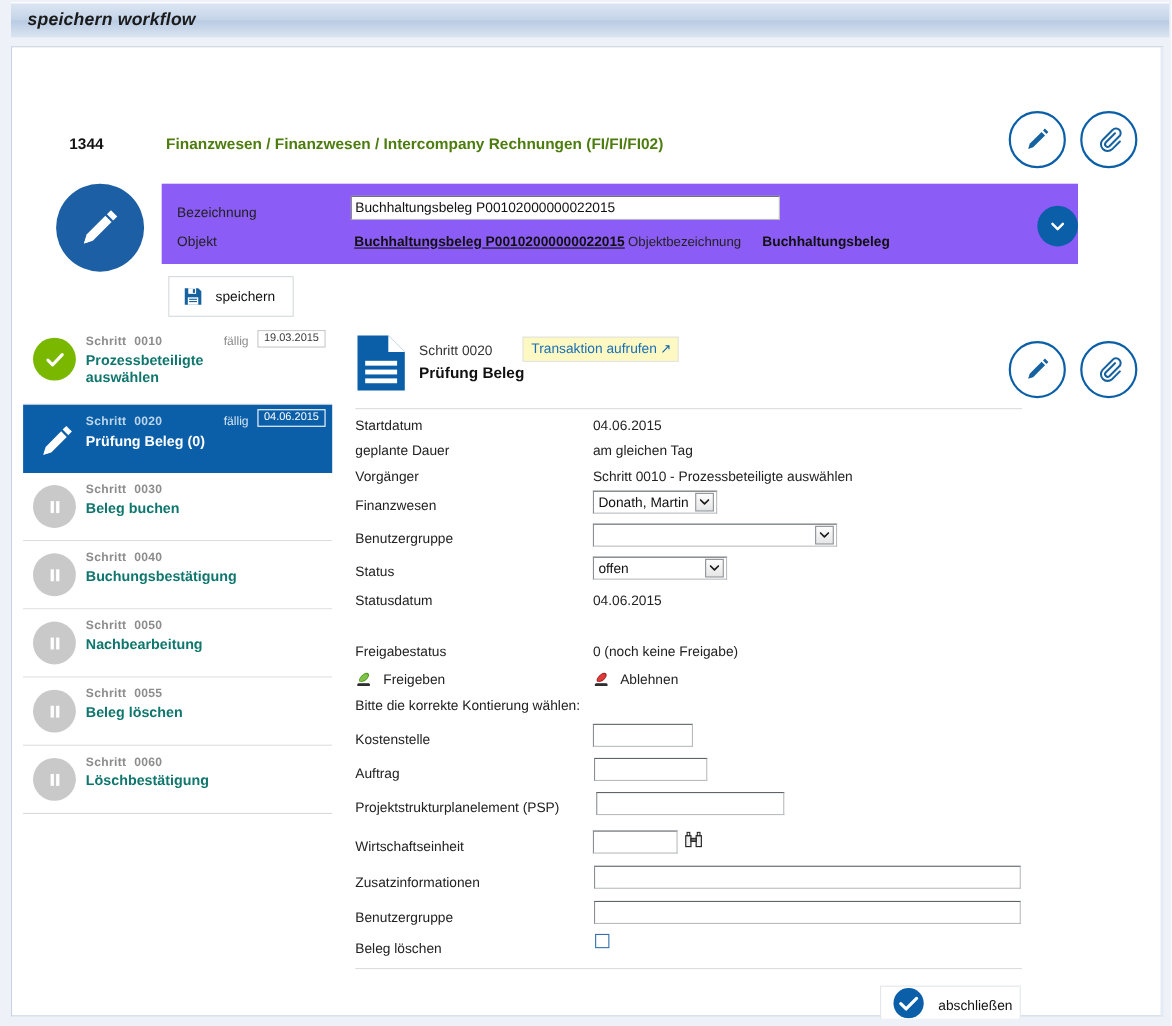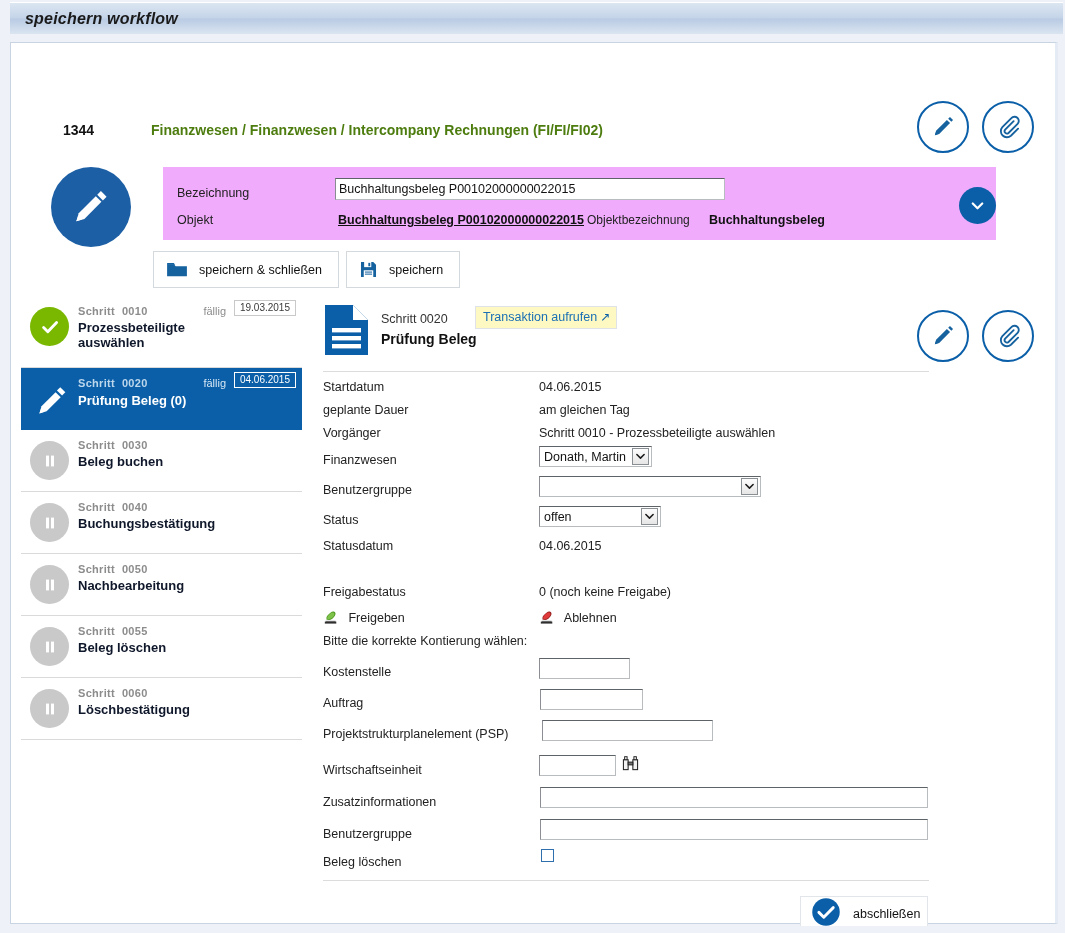--- a/index.html
+++ b/index.html
@@ -67,23 +67,23 @@
   
   .avatar {
     position: absolute; left: 40px; top: 124px;
     width: 80px; height: 80px; border-radius: 50%;
     background: #1c5fa4;
     display: flex; align-items: center; justify-content: center;
   }
 
   
   .infobox {
-    position: absolute; left: 152px; top: 124px;
+    position: absolute; left: 136px; top: 124px;
     width: 833px; height: 73px;
-    background: #f0abfc;
+    background: #8b5cf6;
   }
   .info-label {
     position: absolute; font-size: 12.5px; color: #222;
   }
   .lbl-bez { left: 14px; top: 19px; }
   .lbl-obj { left: 14px; top: 46px; }
 
   .bez-input {
     position: absolute; left: 172px; top: 11px;
     width: 390px; height: 22px;
@@ -154,21 +154,21 @@
   .badge-green { background: #7ab800; }
   .badge-grey  { background: #c9c9c9; }
   .step-no {
     position: absolute; left: 57px; top: 9px;
     font-size: 11px; color: #8c8c8c; font-weight: bold; letter-spacing: .3px;
   }
   .step-no .sn2 { margin-left: 7px; }
   .step.active .step-no { color: #bcd6ec; }
   .step-name {
     position: absolute; left: 57px; top: 24px;
-    font-size: 13px; font-weight: bold; color: #0f172a;
+    font-size: 13px; font-weight: bold; color: #0f766e;
     line-height: 15px; width: 165px;
   }
   .step.active .step-name { color: #ffffff; top: 25px; }
   .step-due-lbl {
     position: absolute; right: 76px; top: 9px;
     font-size: 11px; color: #8c8c8c;
   }
   .step.active .step-due-lbl { color: #d5e6f4; right: 76px; }
   .step-due-val {
     position: absolute; right: 6px; top: 4px;
@@ -317,29 +317,20 @@
         <span class="obj-bez-val">Buchhaltungsbeleg</span>
 
         <div class="chev-btn">
           <svg width="19" height="19" viewBox="0 0 24 24">
             <path d="M6 9.5l6 6 6-6" fill="none" stroke="#ffffff" stroke-width="2.8" stroke-linecap="round" stroke-linejoin="round"></path>
           </svg>
         </div>
       </div>
 
       <div class="toolbar">
-        <div class="tb-btn">
-          <span class="tb-ico">
-            <svg width="22" height="18" viewBox="0 0 24 20">
-              <path d="M1 3.5h7.6l1.9 2.3H23V17H1z" fill="#15629f"></path>
-              <path d="M1 2.2h7.4l1.6 2H1z" fill="#15629f"></path>
-            </svg>
-          </span>
-          <span>speichern &amp; schließen</span>
-        </div>
         <div class="tb-btn">
           <span class="tb-ico">
             <svg width="19" height="19" viewBox="0 0 24 24">
               <path d="M2.5 2.5h15.5L21.5 6v15.5h-19z" fill="#15629f"></path>
               <rect x="6.5" y="2.5" width="9" height="6.5" fill="#ffffff"></rect>
               <rect x="11.8" y="3.6" width="2.4" height="4.3" fill="#15629f"></rect>
               <rect x="6" y="13" width="12" height="8.5" fill="#ffffff"></rect>
               <rect x="7.5" y="14.6" width="9" height="1.3" fill="#15629f"></rect>
               <rect x="7.5" y="17.2" width="9" height="1.3" fill="#15629f"></rect>
             </svg>

